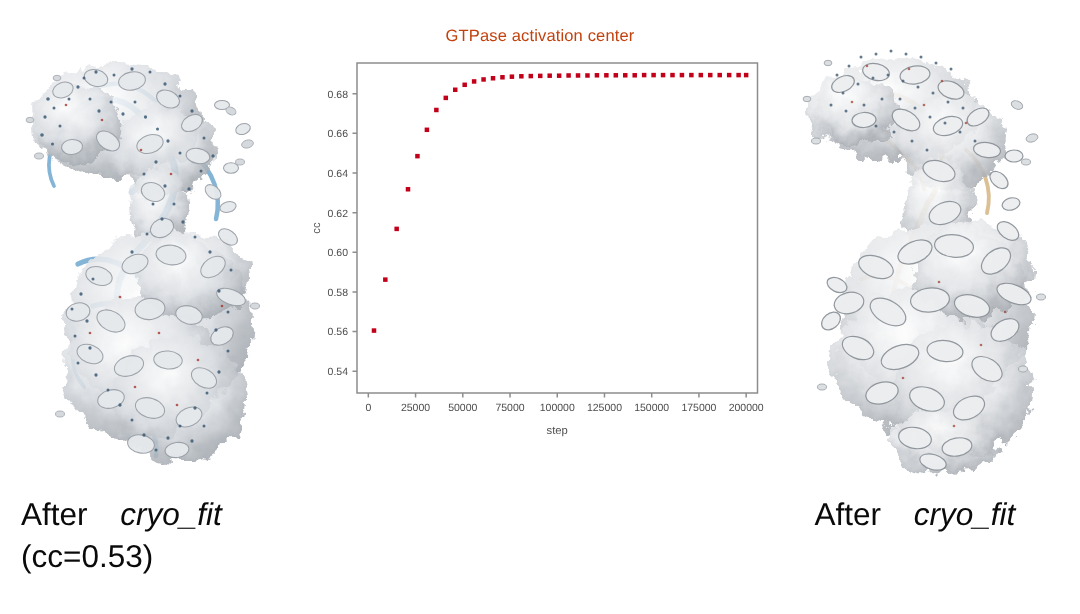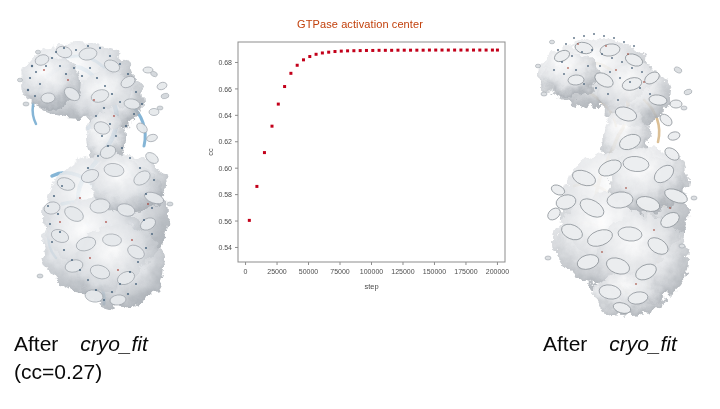--- a/index.html
+++ b/index.html
@@ -491,18 +491,18 @@
         <rect x="285.91" y="8.56" width="3" height="3" fill="#c3001a" class="marker"></rect>
         <rect x="290.94" y="8.56" width="3" height="3" fill="#c3001a" class="marker"></rect>
       </g>
     <text id="x-axis-title" class="axis-title" text-anchor="middle" x="166.5" y="249">step</text>
     <text id="y-axis-title" class="axis-title" text-anchor="middle" x="8" y="112" transform="rotate(-90 8 112)">cc</text>
   </svg>
 </div>
 
 <div class="caption" id="caption-before">
   <span>After </span><span class="em">cryo_fit</span>
-  <span class="line2">(cc=0.27)</span>
+  <span class="line2">(cc=0.53)</span>
 </div>
 
 <div class="caption" id="caption-after">
   <span>After </span><span class="em">cryo_fit</span>
 </div>
 
 </body></html>

